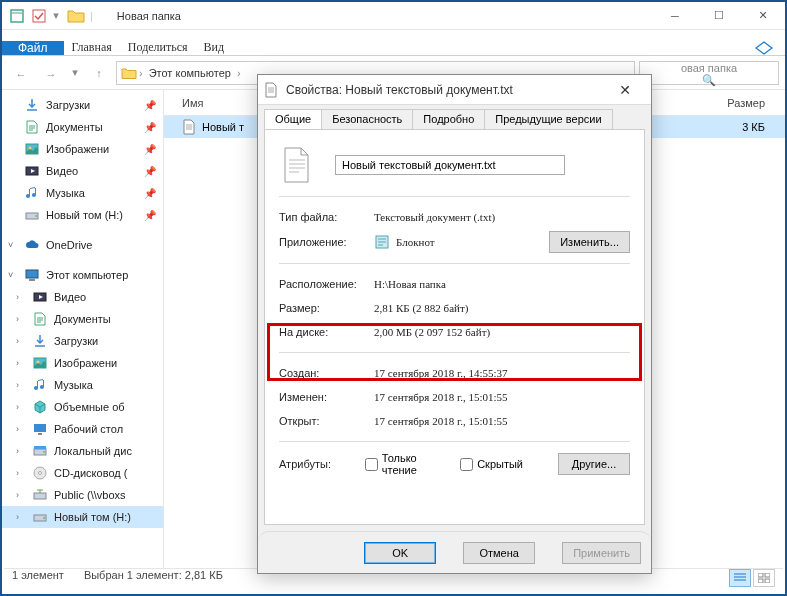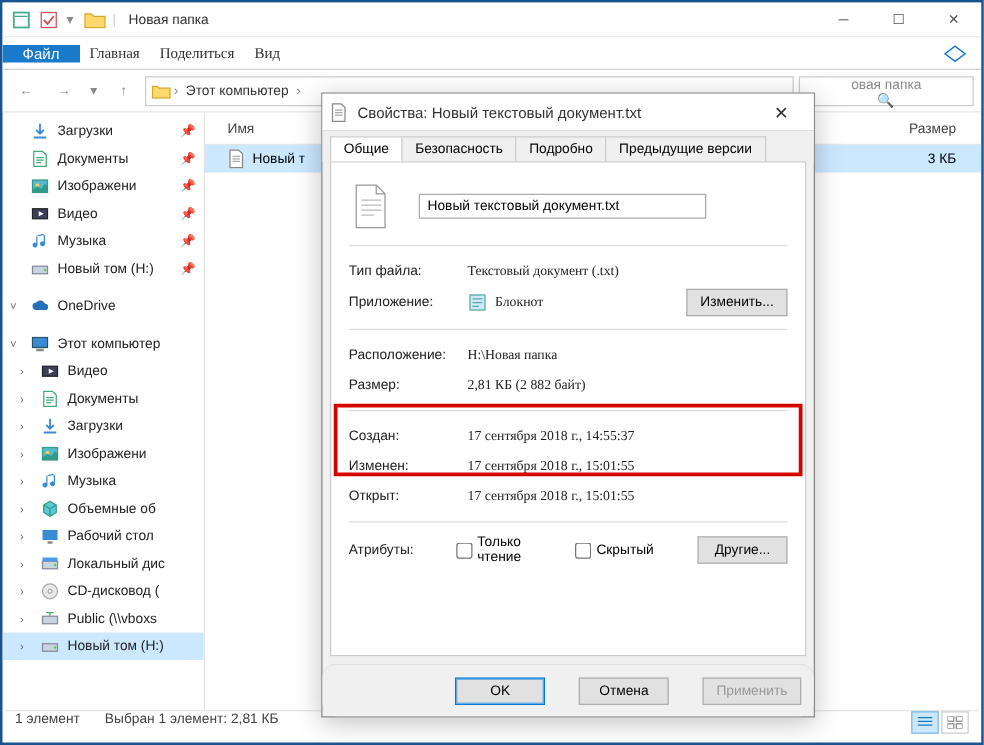--- a/index.html
+++ b/index.html
@@ -3,26 +3,26 @@
 <meta charset="utf-8">
 <style>
 * { box-sizing: border-box; margin: 0; padding: 0; font-family: "Segoe UI", Tahoma, sans-serif; font-size: 11px; }
 body { background: #fff; width: 787px; height: 596px; overflow: hidden; position: relative; border: 2px solid #1a5490; }
 
 
 .titlebar { height: 28px; display: flex; align-items: center; background: #fff; border-bottom: 1px solid #e5e5e5; }
 .titlebar .qat { display: flex; align-items: center; padding: 0 4px; }
 .titlebar .qat span { display: inline-flex; width: 22px; height: 22px; align-items: center; justify-content: center; color: #555; }
 .titlebar .folder-icon { width: 20px; height: 20px; display: inline-flex; align-items: center; justify-content: center; }
-.titlebar .title { margin-left: 6px; color: #333; flex: 1; }
+.titlebar .title { margin-left: 20px; color: #333; flex: 1; }
 .titlebar .winbtns { display: flex; }
 .titlebar .winbtns div { width: 44px; height: 28px; display: flex; align-items: center; justify-content: center; color: #555; }
 
 
-.ribbon-tabs { height: 26px; display: flex; align-items: center; background: #fff; border-bottom: 1px solid #d0d0d0; }
+.ribbon-tabs { height: 26px; display: flex; align-items: flex-end; background: #fff; border-bottom: 1px solid #d0d0d0; }
 .ribbon-tabs .file-tab { background: #1979ca; color: #fff; padding: 0 16px; display: flex; align-items: center; font-size: 12px; }
 .ribbon-tabs .tab { padding: 0 8px; display: flex; align-items: center; color: #333; font-size: 12px; font-family: Liberation Serif, serif; }
 .ribbon-tabs .help { margin-left: auto; padding: 0 12px; display:flex; align-items:center; color:#1979ca; }
 
 
 .addr-row { height: 34px; display: flex; align-items: center; padding: 4px 6px; gap: 4px; background: #fff; border-bottom: 1px solid #e5e5e5; }
 .addr-row .navbtn { width: 26px; height: 26px; border-radius: 2px; display:flex; align-items:center; justify-content:center; color:#888; }
 .addr-row .addr { flex: 1; height: 24px; border: 1px solid #ccc; display:flex; align-items:center; padding: 0 4px; background:#fff; }
 .addr-row .addr .crumb { padding: 0 4px; color:#333; }
 .addr-row .addr .sep { color:#888; padding:0 2px; }
@@ -432,20 +432,24 @@
     </div>
     <div class="hr"></div>
     <div class="row">
         <span class="lbl">Расположение:</span>
         <span class="val">H:\Новая папка</span>
       </div>
     <div class="row">
         <span class="lbl">Размер:</span>
         <span class="val">2,81 КБ (2 882 байт)</span>
       </div>
+    <div class="row">
+        <span class="lbl">На диске:</span>
+        <span class="val">2,00 МБ (2 097 152 байт)</span>
+      </div>
     <div class="hr"></div>
     <div class="row">
         <span class="lbl">Создан:</span>
         <span class="val">17 сентября 2018 г., 14:55:37</span>
       </div>
     <div class="row">
         <span class="lbl">Изменен:</span>
         <span class="val">17 сентября 2018 г., 15:01:55</span>
       </div>
     <div class="row">

